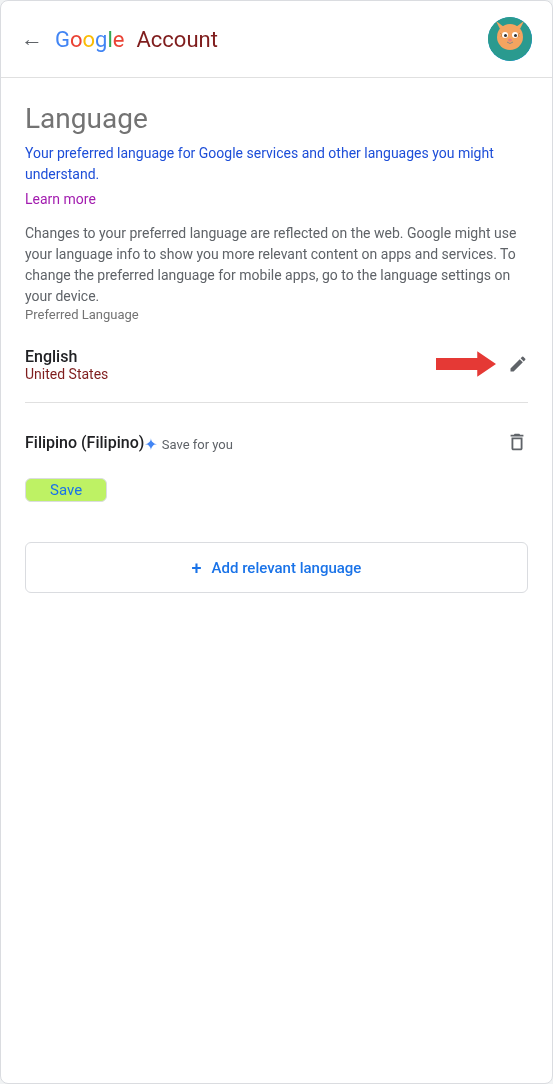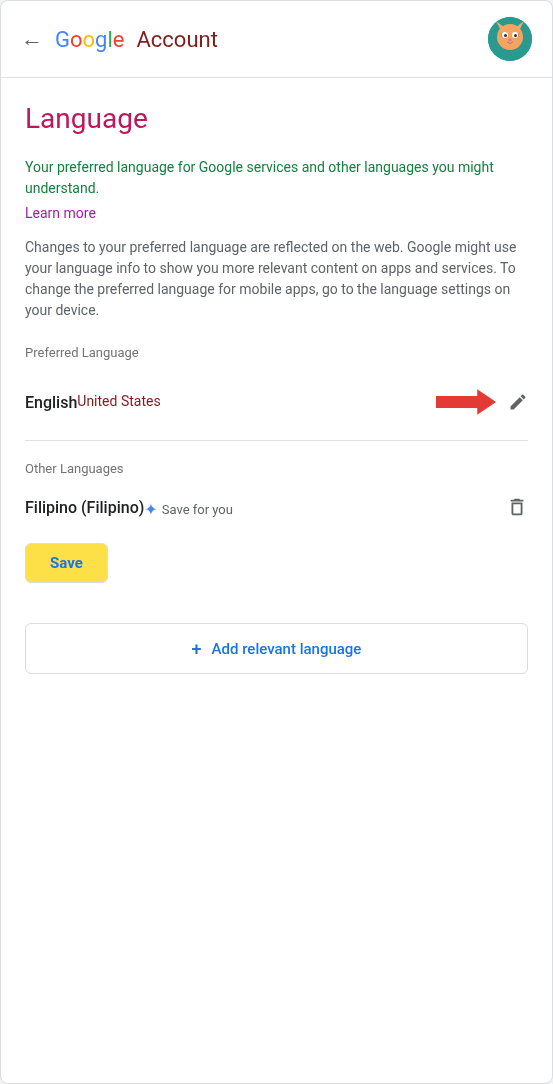--- a/index.html
+++ b/index.html
@@ -91,64 +91,63 @@
       font-size: 24px;
     }
 
     .content {
       padding: 24px 24px;
     }
 
     .page-title {
       font-size: 28px;
       font-weight: 400;
-      color: #be185d;
-      margin-bottom: 22px;
+      color: #737373;
+      margin-bottom: 8px;
     }
 
     .description {
       font-size: 14px;
-      color: #15803d;
+      color: #1d4ed8;
       line-height: 1.5;
       margin-bottom: 4px;
     }
 
     .learn-more-link {
       color: #a21caf;
       font-size: 14px;
       cursor: pointer;
       text-decoration: none;
       display: inline-block;
       margin-bottom: 16px;
     }
 
     .description2 {
       font-size: 14px;
       color: #5f6368;
       line-height: 1.5;
-      margin-bottom: 24px;
     }
 
     .section-label {
       font-size: 13px;
       color: #737373;
       margin-bottom: 12px;
       font-weight: 400;
     }
 
     .language-item {
       display: flex;
       align-items: center;
       justify-content: space-between;
       padding: 12px 0;
     }
 
     .language-item-info {
       display: flex;
-      flex-direction: row;
+      flex-direction: column;
     }
 
     .language-name {
       font-size: 16px;
       color: #202124;
       font-weight: 500;
     }
 
     .language-region {
       font-size: 14px;
@@ -222,25 +221,25 @@
     }
 
     .delete-icon {
       cursor: pointer;
       color: #5f6368;
       font-size: 20px;
     }
 
     .save-button {
       border: 1px solid #dadce0;
-      background: #fde047;
+      background: #bef264;
       color: #1a73e8;
       font-size: 15px;
-      font-weight: 700;
-      padding: 10px 24px;
+      font-weight: 400;
+      padding: 2px 24px;
       border-radius: 6px;
       cursor: pointer;
       margin-top: 12px;
       margin-bottom: 24px;
     }
 
     .add-language-button {
       display: flex;
       align-items: center;
       justify-content: center;
@@ -347,21 +346,20 @@
           <svg class="pencil-svg" viewBox="0 0 24 24" xmlns="http://www.w3.org/2000/svg">
             <path d="M3 17.25V21h3.75L17.81 9.94l-3.75-3.75L3 17.25zM20.71 7.04c.39-.39.39-1.02 0-1.41l-2.34-2.34a1 1 0 0 0-1.41 0l-1.83 1.83 3.75 3.75 1.83-1.83z"></path>
           </svg>
         </span>
       </div>
     </div>
 
     <div class="divider"></div>
 
     <div class="other-lang-section">
-      <div class="section-label">Other Languages</div>
 
       <div class="filipino-item">
         <div class="filipino-info">
           <span class="filipino-name">Filipino (Filipino)</span>
           <div class="added-for-you">
             <span class="sparkle-icon">✦</span>
             <span>Save for you</span>
           </div>
         </div>
         <span class="delete-icon">

